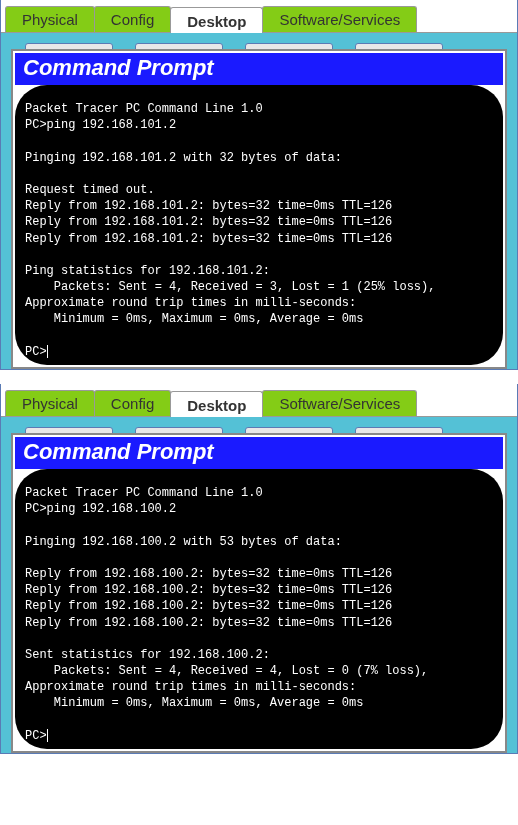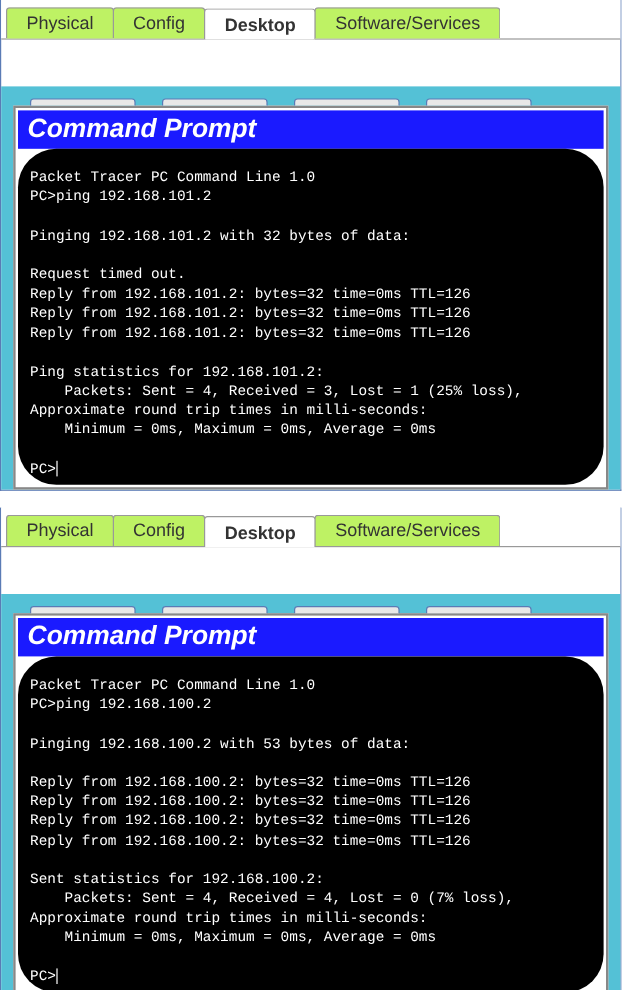--- a/index.html
+++ b/index.html
@@ -39,38 +39,37 @@
     align-items: flex-end;
     gap: 0;
     border-bottom: 1px solid #999;
   }
   .tab {
     padding: 4px 16px 4px 16px;
     font-size: 15px;
     color: #333;
     border: 1px solid #999;
     border-bottom: none;
-    background: #bef264;
+    background: #84cc16;
     border-radius: 3px 3px 0 0;
     margin-right: -1px;
     position: relative;
     cursor: pointer;
   }
   .tab.active {
     background: #fff;
     font-weight: bold;
     z-index: 2;
     top: 1px;
     padding-top:5px;
     padding-bottom:3px;
   }
   .desktop-area {
     background: #54c1d6;
     padding: 6px 4px 0 4px;
-    margin-top: 39px;
   }
   .icon-row {
     display:flex;
     gap:22px;
     padding: 4px 20px 0 20px;
     height:10px;
     overflow:hidden;
   }
   .desk-icon {
     width:88px;

